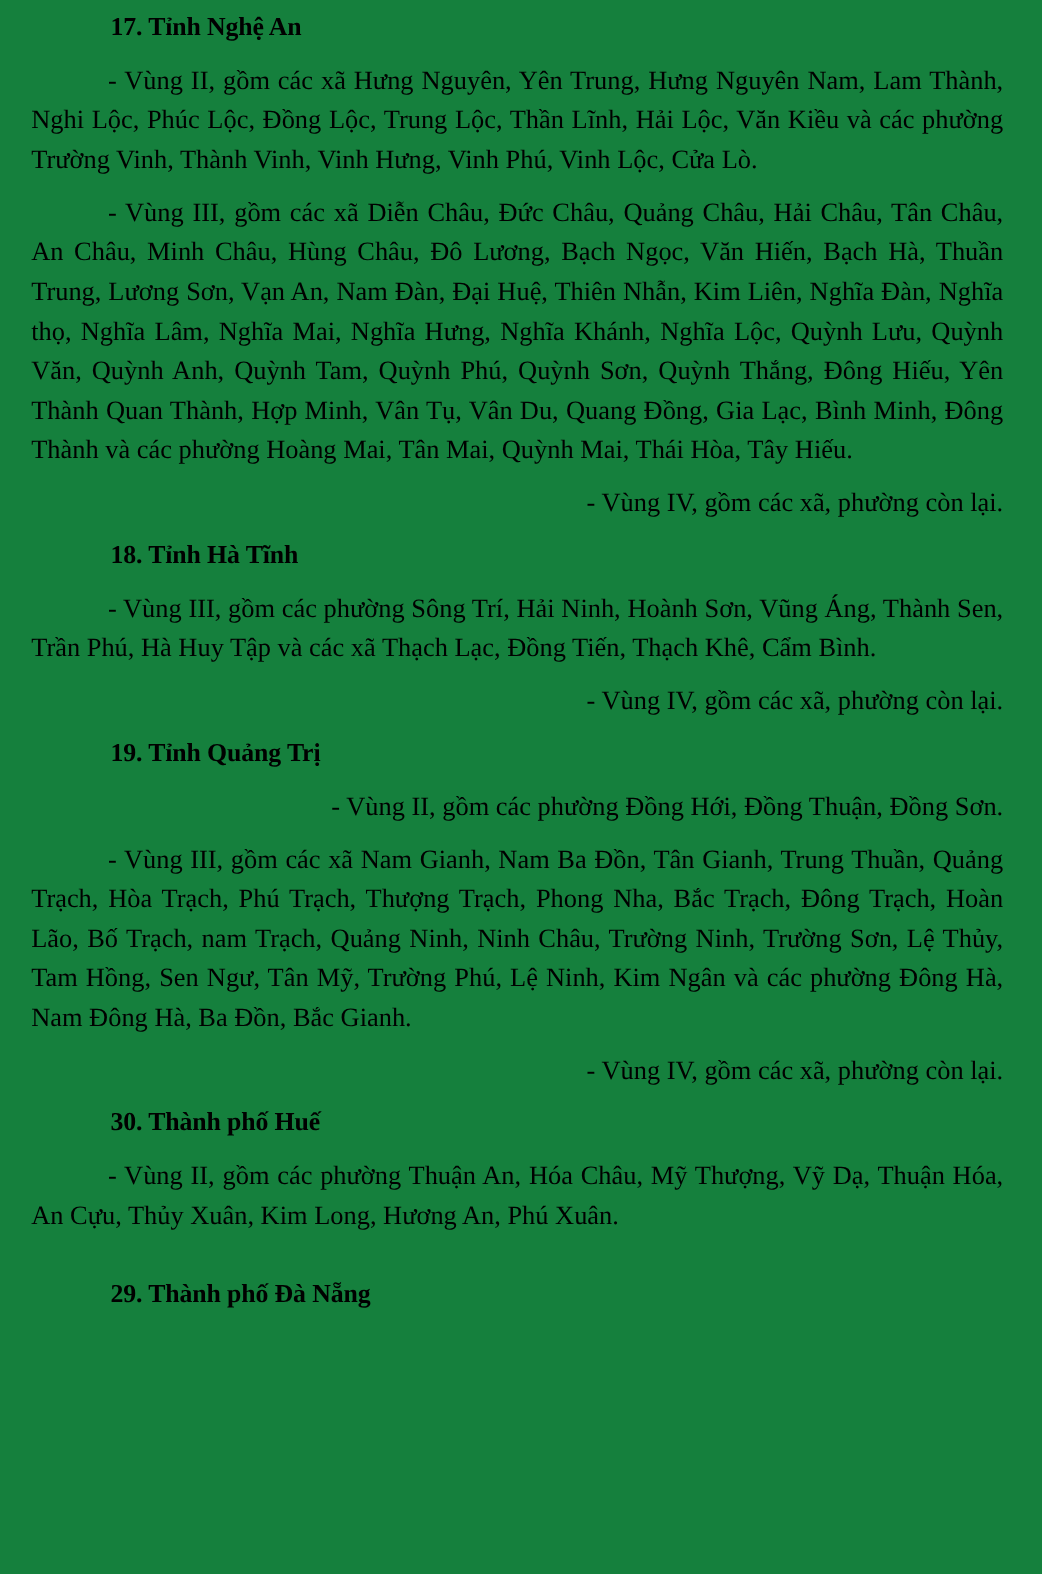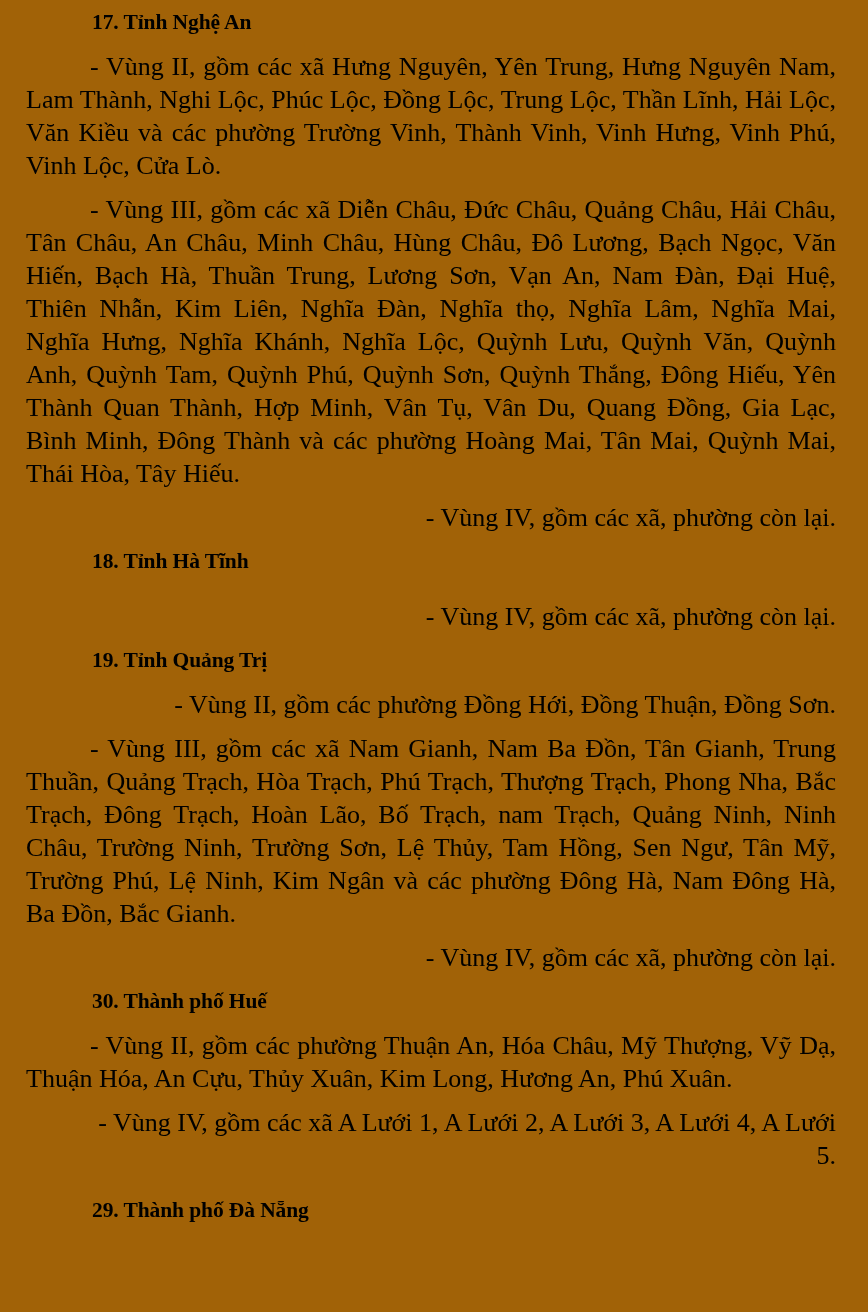--- a/index.html
+++ b/index.html
@@ -10,40 +10,40 @@
   }
   body {
     font-family: "Liberation Serif", "DejaVu Serif", serif;
     color: #000000;
   }
   .page {
     position: relative;
     width: 868px;
     height: 1312px;
     margin: 0 auto;
-    background: #a16207;
+    background: #15803d;
     box-sizing: border-box;
     padding: 6px 32px 0 26px;
     overflow: hidden;
   }
   .doc-body {
     width: 810px;
   }
   h3.section-heading {
     font-size: 21.5px;
     font-weight: bold;
     line-height: 33px;
     margin: 0;
     padding: 0 0 0 0;
     text-indent: 66px;
     letter-spacing: -0.1px;
     white-space: nowrap;
   }
   p.para {
-    font-size: 26px;
+    font-size: 22px;
     line-height: 33px;
     margin: 0;
     padding: 0;
     text-align: justify;
     text-indent: 64px;
     text-justify: inter-word;
     word-spacing: 0px;
     hyphens: none;
   }
   p.para.nojust {
@@ -61,34 +61,34 @@
       <h3 class="section-heading">17. Tỉnh Nghệ An</h3>
       <div class="gap-after-heading"></div>
       <p class="para">- Vùng II, gồm các xã Hưng Nguyên, Yên Trung, Hưng Nguyên Nam, Lam Thành, Nghi Lộc, Phúc Lộc, Đồng Lộc, Trung Lộc, Thần Lĩnh, Hải Lộc, Văn Kiều và các phường Trường Vinh, Thành Vinh, Vinh Hưng, Vinh Phú, Vinh Lộc, Cửa Lò.</p>
       <div class="gap-para"></div>
       <p class="para">- Vùng III, gồm các xã Diễn Châu, Đức Châu, Quảng Châu, Hải Châu, Tân Châu, An Châu, Minh Châu, Hùng Châu, Đô Lương, Bạch Ngọc, Văn Hiến, Bạch Hà, Thuần Trung, Lương Sơn, Vạn An, Nam Đàn, Đại Huệ, Thiên Nhẫn, Kim Liên, Nghĩa Đàn, Nghĩa thọ, Nghĩa Lâm, Nghĩa Mai, Nghĩa Hưng, Nghĩa Khánh, Nghĩa Lộc, Quỳnh Lưu, Quỳnh Văn, Quỳnh Anh, Quỳnh Tam, Quỳnh Phú, Quỳnh Sơn, Quỳnh Thắng, Đông Hiếu, Yên Thành Quan Thành, Hợp Minh, Vân Tụ, Vân Du, Quang Đồng, Gia Lạc, Bình Minh, Đông Thành và các phường Hoàng Mai, Tân Mai, Quỳnh Mai, Thái Hòa, Tây Hiếu.</p>
       <div class="gap-para"></div>
       <p class="para nojust">- Vùng IV, gồm các xã, phường còn lại.</p>
       <div class="gap-before-heading"></div>
       <h3 class="section-heading">18. Tỉnh Hà Tĩnh</h3>
       <div class="gap-after-heading"></div>
+      <p class="para">- Vùng III, gồm các phường Sông Trí, Hải Ninh, Hoành Sơn, Vũng Áng, Thành Sen, Trần Phú, Hà Huy Tập và các xã Thạch Lạc, Đồng Tiến, Thạch Khê, Cẩm Bình.</p>
       <div class="gap-para"></div>
       <p class="para nojust">- Vùng IV, gồm các xã, phường còn lại.</p>
       <div class="gap-before-heading"></div>
       <h3 class="section-heading">19. Tỉnh Quảng Trị</h3>
       <div class="gap-after-heading"></div>
       <p class="para nojust">- Vùng II, gồm các phường Đồng Hới, Đồng Thuận, Đồng Sơn.</p>
       <div class="gap-para"></div>
       <p class="para">- Vùng III, gồm các xã Nam Gianh, Nam Ba Đồn, Tân Gianh, Trung Thuần, Quảng Trạch, Hòa Trạch, Phú Trạch, Thượng Trạch, Phong Nha, Bắc Trạch, Đông Trạch, Hoàn Lão, Bố Trạch, nam Trạch, Quảng Ninh, Ninh Châu, Trường Ninh, Trường Sơn, Lệ Thủy, Tam Hồng, Sen Ngư, Tân Mỹ, Trường Phú, Lệ Ninh, Kim Ngân và các phường Đông Hà, Nam Đông Hà, Ba Đồn, Bắc Gianh.</p>
       <div class="gap-para"></div>
       <p class="para nojust">- Vùng IV, gồm các xã, phường còn lại.</p>
       <div class="gap-before-heading"></div>
       <h3 class="section-heading">30. Thành phố Huế</h3>
       <div class="gap-after-heading"></div>
       <p class="para"> - Vùng II, gồm các phường Thuận An, Hóa Châu, Mỹ Thượng, Vỹ Dạ, Thuận Hóa, An Cựu, Thủy Xuân, Kim Long, Hương An, Phú Xuân.</p>
       <div class="gap-para"></div>
-      <p class="para nojust">- Vùng IV, gồm các xã A Lưới 1, A Lưới 2, A Lưới 3, A Lưới 4, A Lưới 5.</p>
       <div class="gap-para"></div>
       <div class="gap-before-heading"></div>
       <h3 class="section-heading">29. Thành phố Đà Nẵng</h3>
       <div class="gap-after-heading"></div>
     </div>
 </div>
 
 </body></html>

